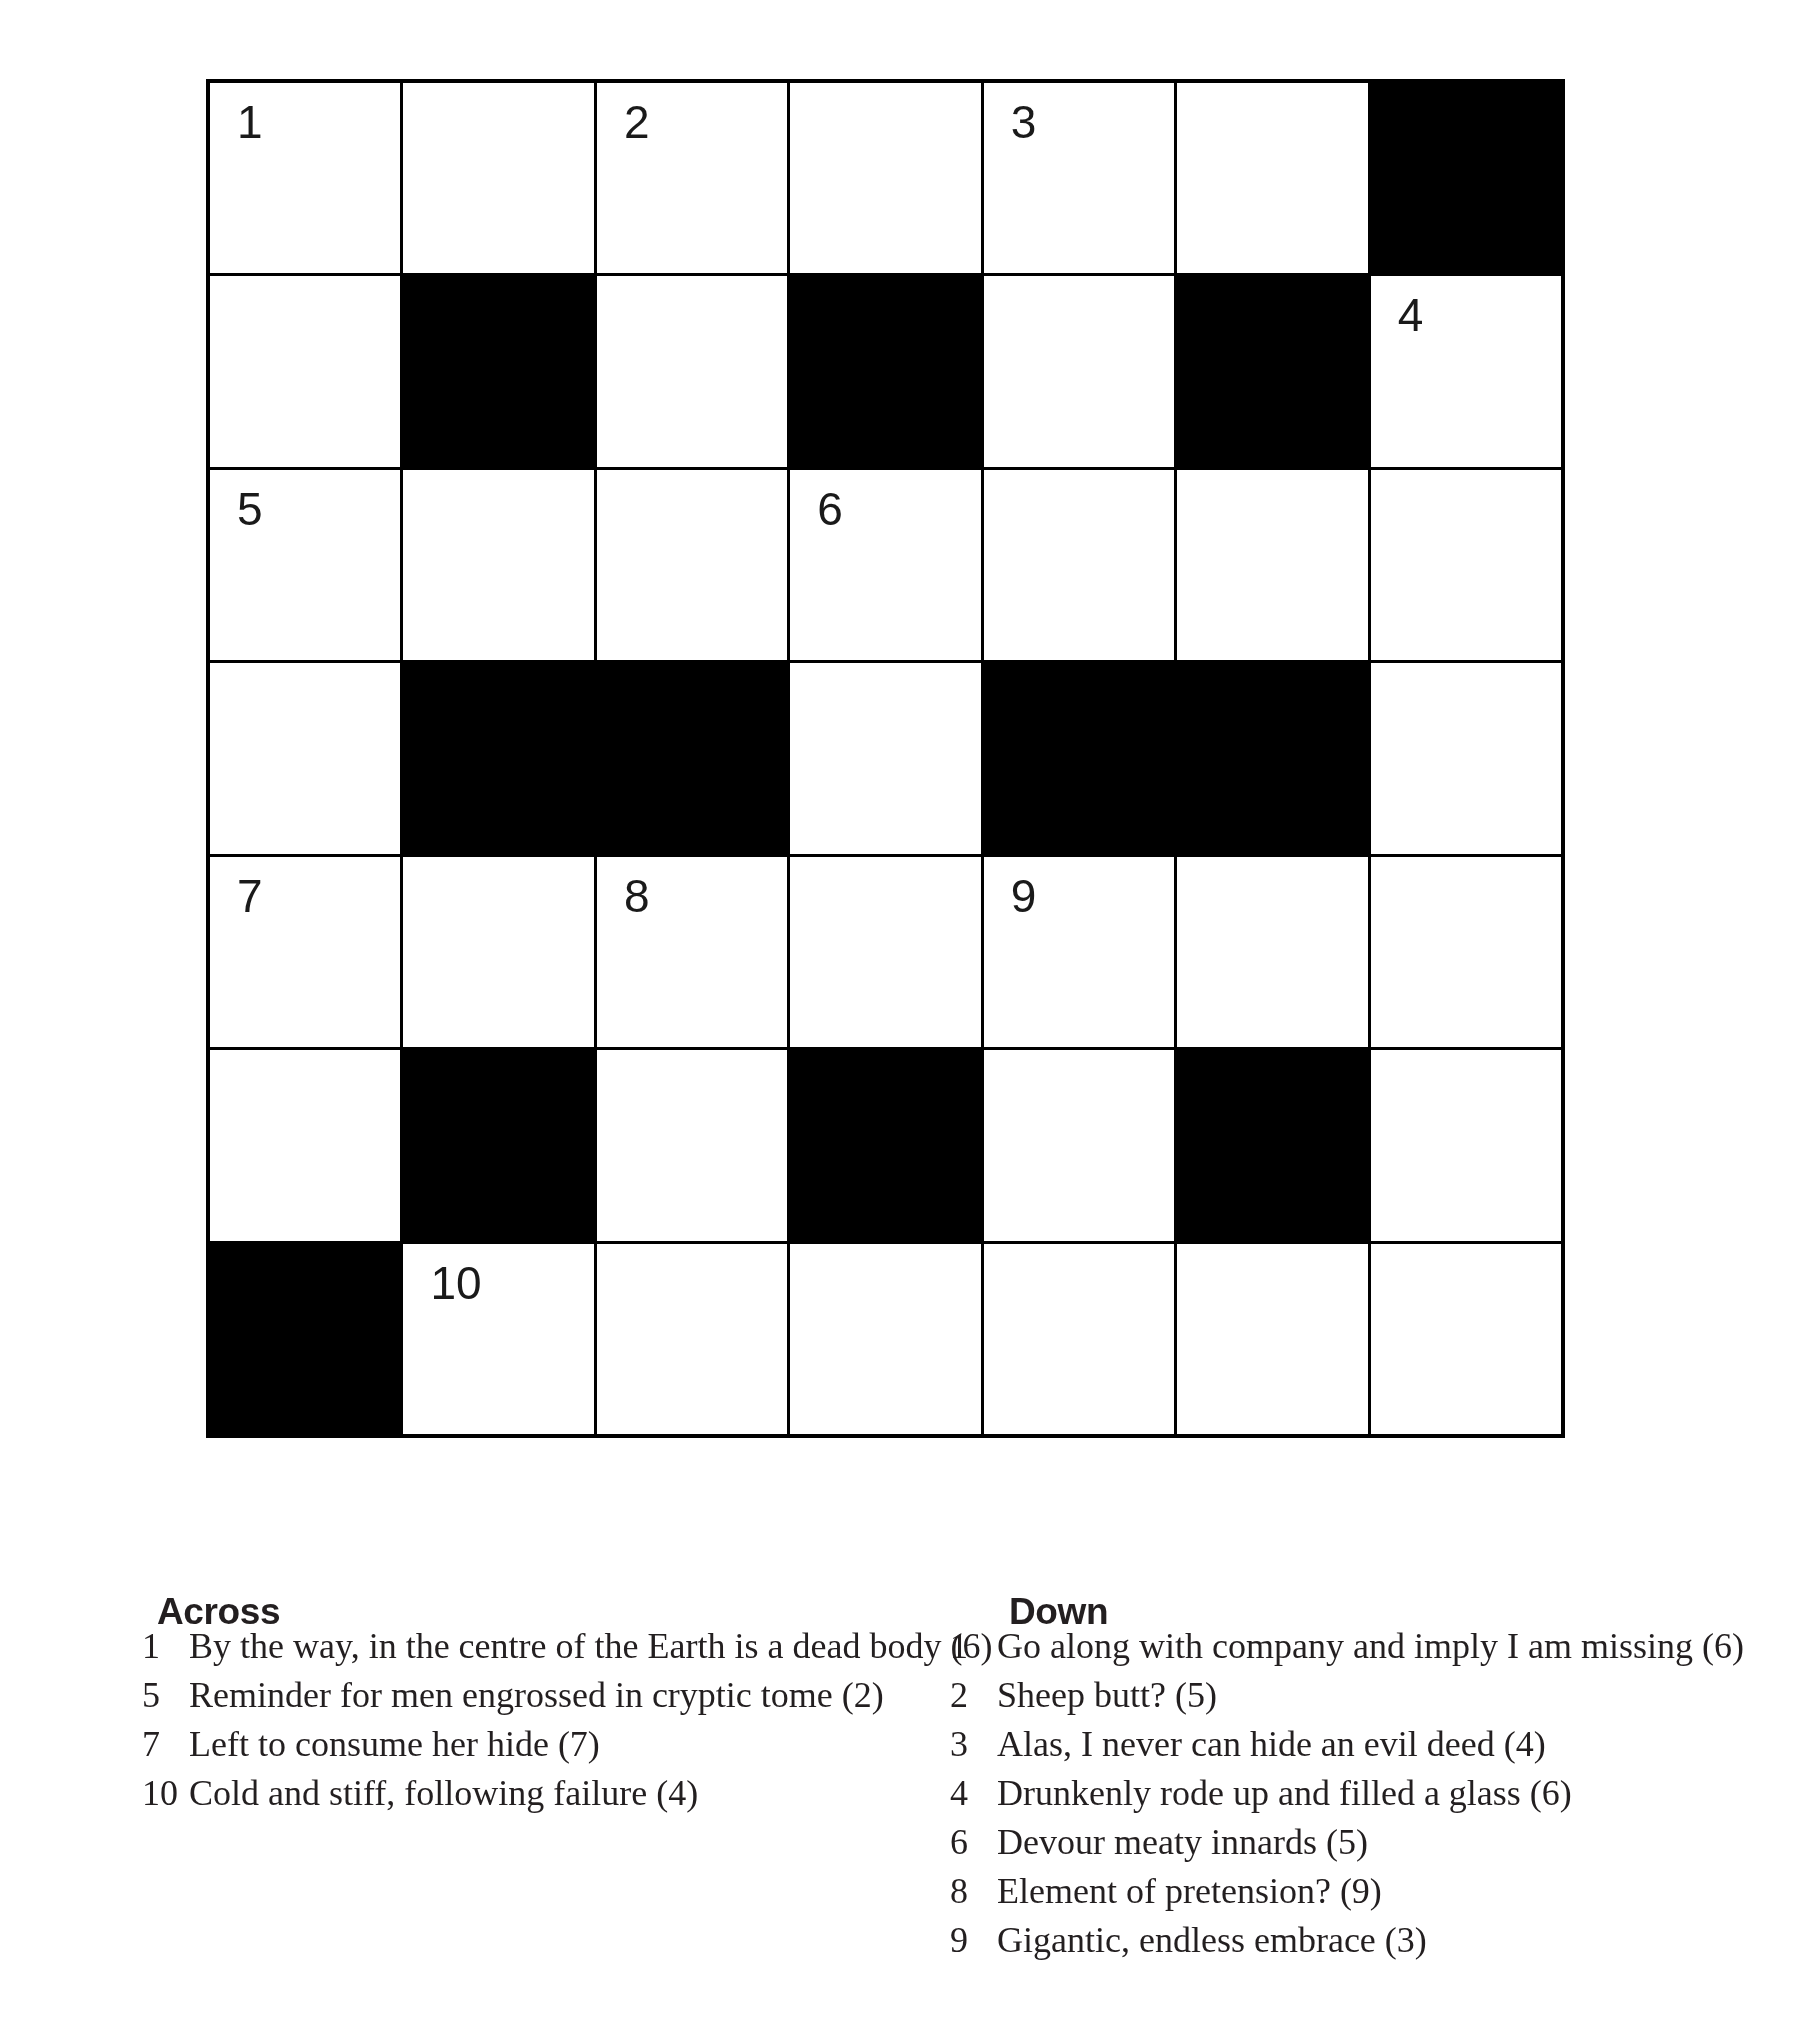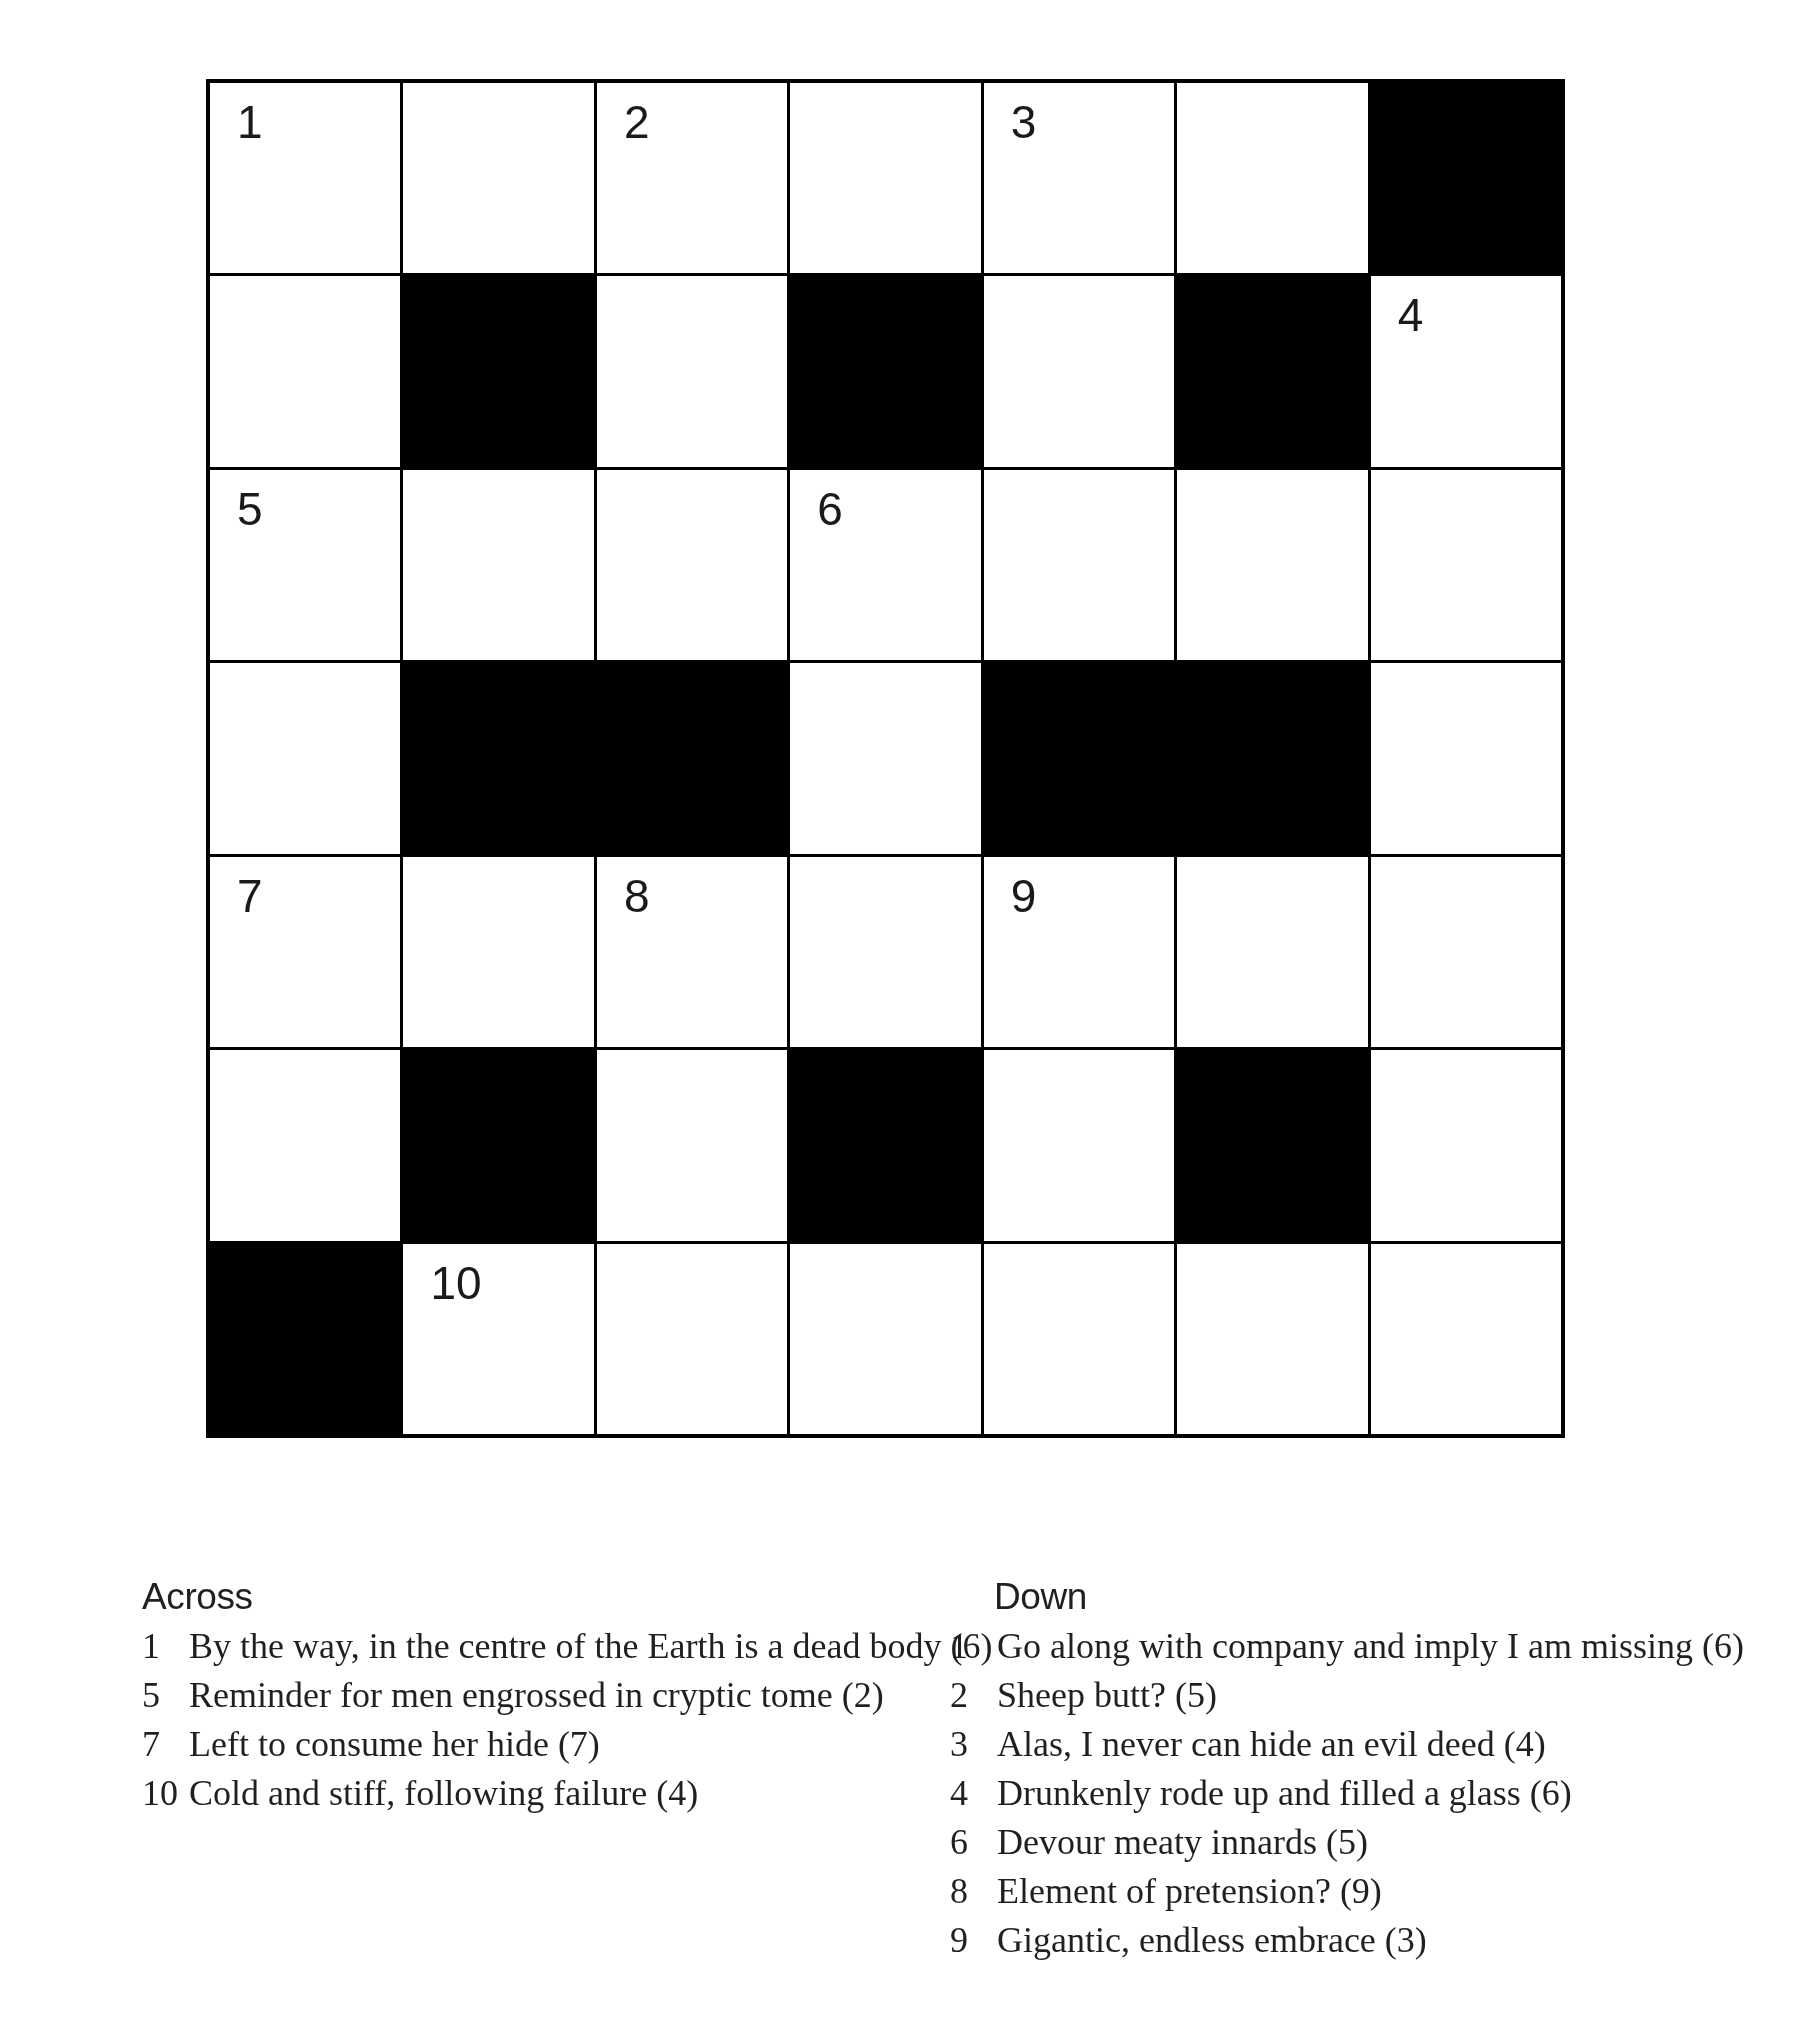--- a/index.html
+++ b/index.html
@@ -29,23 +29,23 @@
   .cell .num {
     position: absolute; top: 16px; left: 27px;
     font-family: "Liberation Sans", sans-serif;
     font-size: 46px; line-height: 1;
     color: #1a1a1a;
   }
 
   
   .clue-heading {
     position: absolute;
-    margin: 0;
+    margin: 15px;
     font-family: "Liberation Sans", sans-serif;
-    font-weight: normal;
+    font-weight: bold;
     font-size: 37px; line-height: 1;
     color: #231f20;
     letter-spacing: -0.4px;
   }
   #across-heading { left: 142px; top: 1578px; }
   #down-heading   { left: 994px; top: 1578px; }
 
   .clue-list { position: absolute; margin: 0; padding: 0; list-style: none; }
   #across-list { left: 142px; top: 1622px; width: 806px; }
   #down-list   { left: 950px; top: 1622px; width: 867px; }

